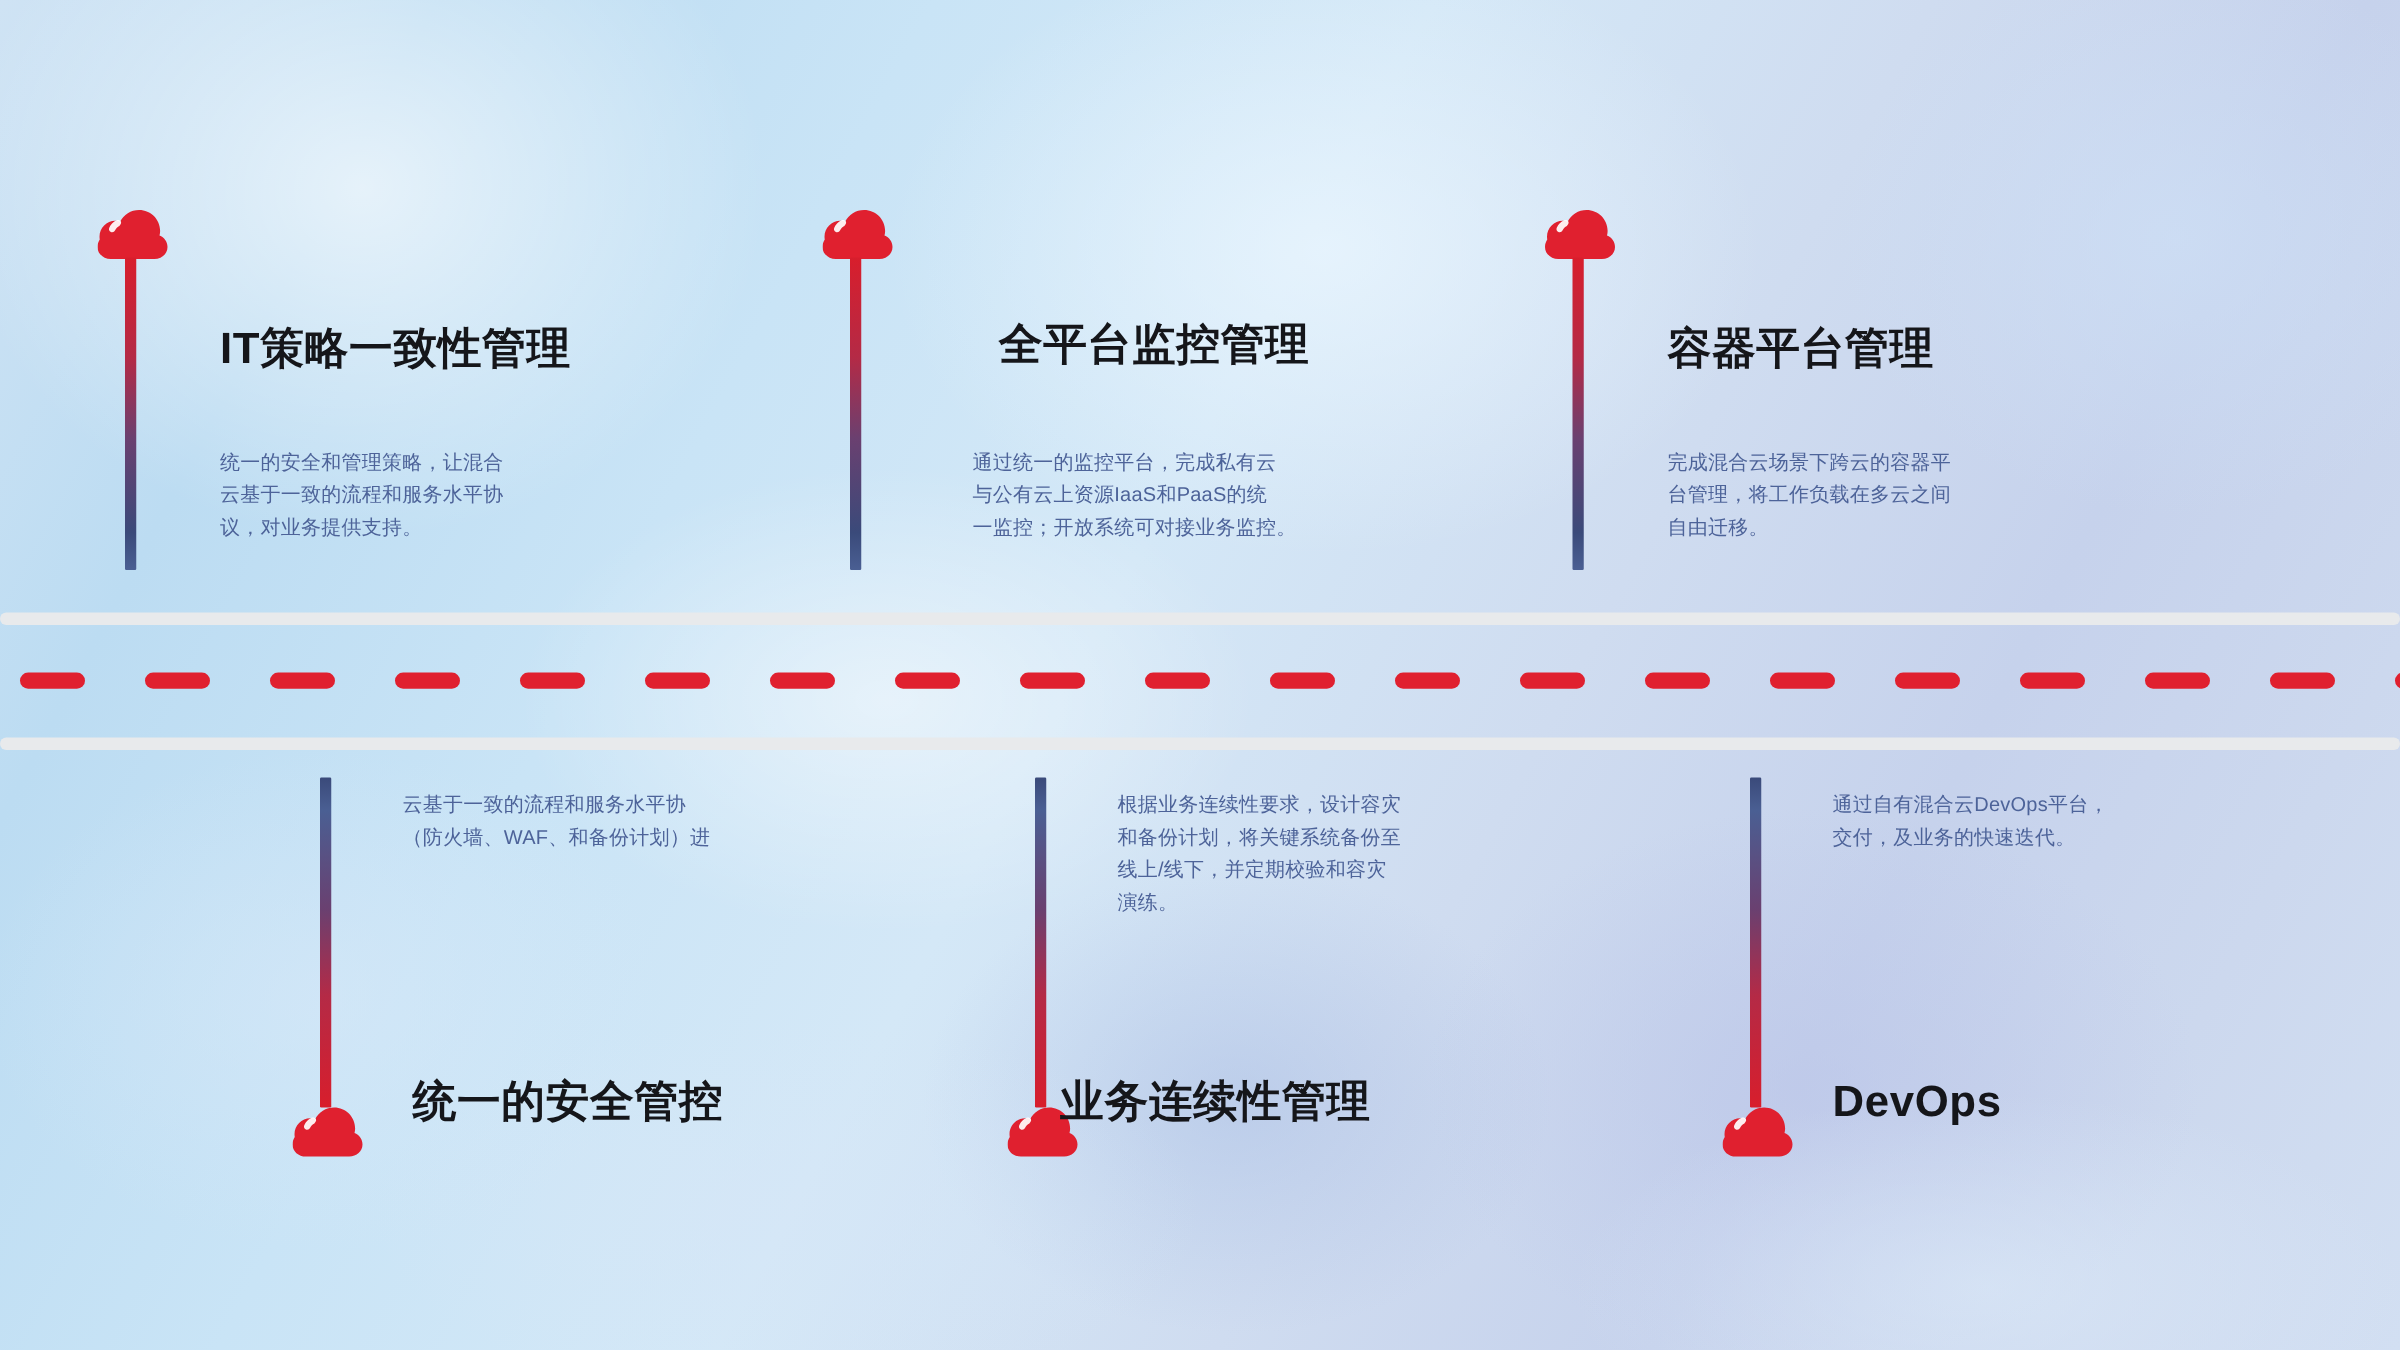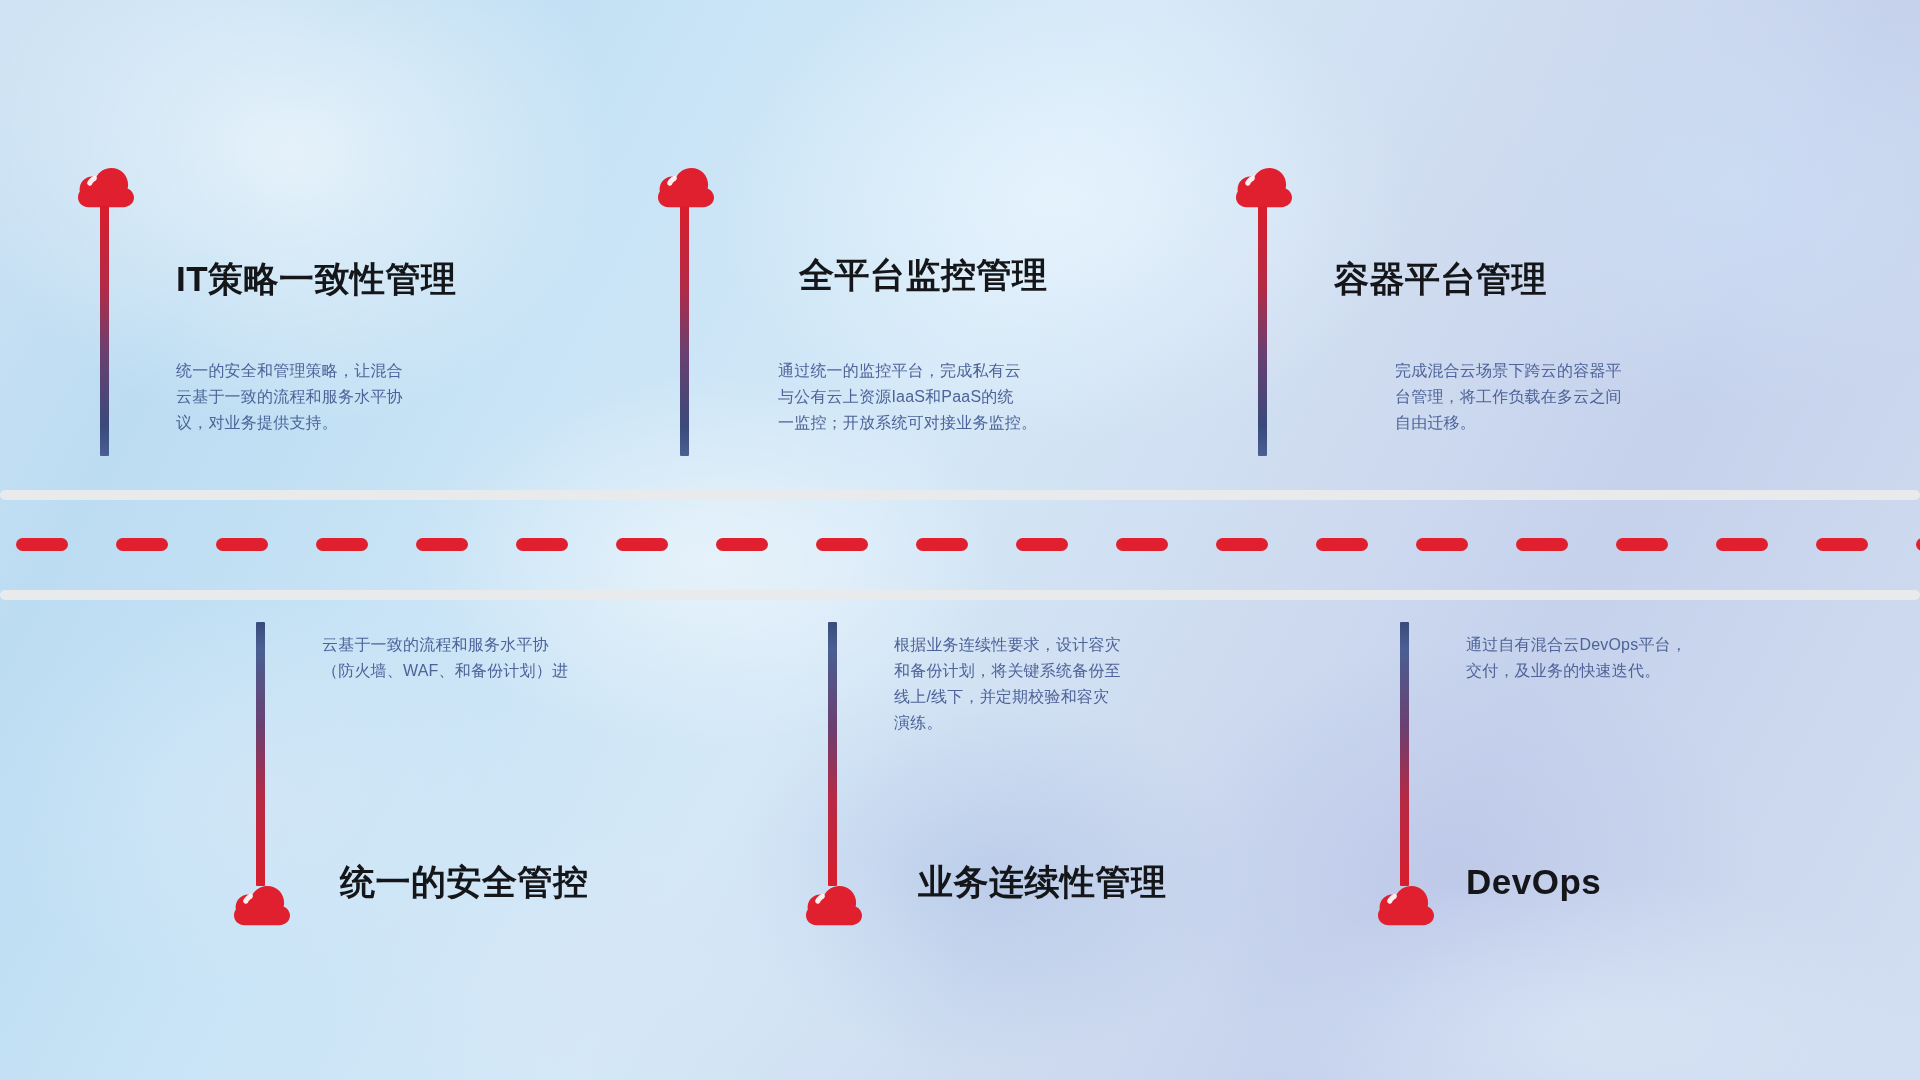--- a/index.html
+++ b/index.html
@@ -183,56 +183,56 @@
     </div>
   <div class="col" id="top-col-2">
       <div class="pin" style="left: 1258px; top: 162px;">
         <div class="cloud-icon" style="left: -22px; top: 0px;"><svg width="62" height="46" viewBox="0 0 62 46" xmlns="http://www.w3.org/2000/svg">
             <path fill="#e0202f" d="M16.8 45.2h28.6c5.9 0 10.6-4.1 10.6-9.6 0-4.1-2.6-7.7-6.4-9.2 .3-1.2.5-2.4.5-3.7C50.1 13.4 42.6 6 33.3 6c-6.6 0-12.4 3.8-15.2 9.4-1.2-.5-2.5-.8-3.9-.8C7.3 14.6 1.6 20.3 1.6 27.3c0 .8.1 1.6.2 2.3C.7 31.3 0 33.3 0 35.5c0 5.5 4.8 9.7 10.7 9.7z"></path>
             <path fill="#ffffff" opacity="0.92" d="M15.3 14.2c-2.6 1.2-4.7 3.3-5.9 5.9-.6 1.3.0 2.8 1.3 3.4 1.3.6 2.8 0 3.4-1.3.7-1.5 1.9-2.7 3.4-3.41.3-.6 1.9-2.1 1.3-3.4-.6-1.3-2.2-1.8-3.5-1.2z"></path>
           </svg></div>
         <div class="stem" style="left: 0px; top: 44px; height: 250px; background: linear-gradient(rgb(216, 30, 44) 0%, rgb(180, 42, 70) 32%, rgb(106, 64, 112) 58%, rgb(58, 74, 122) 88%, rgb(74, 95, 147) 100%);"></div>
       </div>
       <div class="title" style="left: 1334px; top: 222px; color: rgb(21, 22, 26);">容器平台管理</div>
-      <div class="body" style="left: 1395px; top: 358px; color: rgb(77, 99, 153);">
+      <div class="body" style="left: 1334px; top: 358px; color: rgb(77, 99, 153);">
         <span class="ln">完成混合云场景下跨云的容器平</span>
         <span class="ln">台管理，将工作负载在多云之间</span>
         <span class="ln">自由迁移。</span>
       </div>
     </div>
 
   <div class="col" id="bot-col-0">
       <div class="pin" style="left: 256px; top: 622px;">
         <div class="stem" style="left: 0px; top: 0px; height: 264px; background: linear-gradient(rgb(58, 74, 122) 0%, rgb(74, 95, 147) 10%, rgb(106, 64, 112) 40%, rgb(180, 42, 70) 66%, rgb(216, 30, 44) 100%);"></div>
         <div class="cloud-icon" style="left: -22px; top: 258px;"><svg width="62" height="46" viewBox="0 0 62 46" xmlns="http://www.w3.org/2000/svg">
             <path fill="#e0202f" d="M16.8 45.2h28.6c5.9 0 10.6-4.1 10.6-9.6 0-4.1-2.6-7.7-6.4-9.2 .3-1.2.5-2.4.5-3.7C50.1 13.4 42.6 6 33.3 6c-6.6 0-12.4 3.8-15.2 9.4-1.2-.5-2.5-.8-3.9-.8C7.3 14.6 1.6 20.3 1.6 27.3c0 .8.1 1.6.2 2.3C.7 31.3 0 33.3 0 35.5c0 5.5 4.8 9.7 10.7 9.7z"></path>
             <path fill="#ffffff" opacity="0.92" d="M15.3 14.2c-2.6 1.2-4.7 3.3-5.9 5.9-.6 1.3.0 2.8 1.3 3.4 1.3.6 2.8 0 3.4-1.3.7-1.5 1.9-2.7 3.4-3.41.3-.6 1.9-2.1 1.3-3.4-.6-1.3-2.2-1.8-3.5-1.2z"></path>
           </svg></div>
       </div>
       <div class="body" style="left: 322px; top: 632px; color: rgb(77, 99, 153);">
         <span class="ln">云基于一致的流程和服务水平协</span>
         <span class="ln">（防火墙、WAF、和备份计划）进</span>
       </div>
-      <div class="title" style="left: 340px; top: 825px; color: rgb(21, 22, 26);">统一的安全管控</div>
+      <div class="title" style="left: 330px; top: 825px; color: rgb(21, 22, 26);">统一的安全管控</div>
     </div>
   <div class="col" id="bot-col-1">
       <div class="pin" style="left: 828px; top: 622px;">
         <div class="stem" style="left: 0px; top: 0px; height: 264px; background: linear-gradient(rgb(58, 74, 122) 0%, rgb(74, 95, 147) 10%, rgb(106, 64, 112) 40%, rgb(180, 42, 70) 66%, rgb(216, 30, 44) 100%);"></div>
         <div class="cloud-icon" style="left: -22px; top: 258px;"><svg width="62" height="46" viewBox="0 0 62 46" xmlns="http://www.w3.org/2000/svg">
             <path fill="#e0202f" d="M16.8 45.2h28.6c5.9 0 10.6-4.1 10.6-9.6 0-4.1-2.6-7.7-6.4-9.2 .3-1.2.5-2.4.5-3.7C50.1 13.4 42.6 6 33.3 6c-6.6 0-12.4 3.8-15.2 9.4-1.2-.5-2.5-.8-3.9-.8C7.3 14.6 1.6 20.3 1.6 27.3c0 .8.1 1.6.2 2.3C.7 31.3 0 33.3 0 35.5c0 5.5 4.8 9.7 10.7 9.7z"></path>
             <path fill="#ffffff" opacity="0.92" d="M15.3 14.2c-2.6 1.2-4.7 3.3-5.9 5.9-.6 1.3.0 2.8 1.3 3.4 1.3.6 2.8 0 3.4-1.3.7-1.5 1.9-2.7 3.4-3.41.3-.6 1.9-2.1 1.3-3.4-.6-1.3-2.2-1.8-3.5-1.2z"></path>
           </svg></div>
       </div>
       <div class="body" style="left: 894px; top: 632px; color: rgb(77, 99, 153);">
         <span class="ln">根据业务连续性要求，设计容灾</span>
         <span class="ln">和备份计划，将关键系统备份至</span>
         <span class="ln">线上/线下，并定期校验和容灾</span>
         <span class="ln">演练。</span>
       </div>
-      <div class="title" style="left: 918px; top: 825px; color: rgb(21, 22, 26);">业务连续性管理</div>
+      <div class="title" style="left: 848px; top: 825px; color: rgb(21, 22, 26);">业务连续性管理</div>
     </div>
   <div class="col" id="bot-col-2">
       <div class="pin" style="left: 1400px; top: 622px;">
         <div class="stem" style="left: 0px; top: 0px; height: 264px; background: linear-gradient(rgb(58, 74, 122) 0%, rgb(74, 95, 147) 10%, rgb(106, 64, 112) 40%, rgb(180, 42, 70) 66%, rgb(216, 30, 44) 100%);"></div>
         <div class="cloud-icon" style="left: -22px; top: 258px;"><svg width="62" height="46" viewBox="0 0 62 46" xmlns="http://www.w3.org/2000/svg">
             <path fill="#e0202f" d="M16.8 45.2h28.6c5.9 0 10.6-4.1 10.6-9.6 0-4.1-2.6-7.7-6.4-9.2 .3-1.2.5-2.4.5-3.7C50.1 13.4 42.6 6 33.3 6c-6.6 0-12.4 3.8-15.2 9.4-1.2-.5-2.5-.8-3.9-.8C7.3 14.6 1.6 20.3 1.6 27.3c0 .8.1 1.6.2 2.3C.7 31.3 0 33.3 0 35.5c0 5.5 4.8 9.7 10.7 9.7z"></path>
             <path fill="#ffffff" opacity="0.92" d="M15.3 14.2c-2.6 1.2-4.7 3.3-5.9 5.9-.6 1.3.0 2.8 1.3 3.4 1.3.6 2.8 0 3.4-1.3.7-1.5 1.9-2.7 3.4-3.41.3-.6 1.9-2.1 1.3-3.4-.6-1.3-2.2-1.8-3.5-1.2z"></path>
           </svg></div>
       </div>
       <div class="body" style="left: 1466px; top: 632px; color: rgb(77, 99, 153);">

